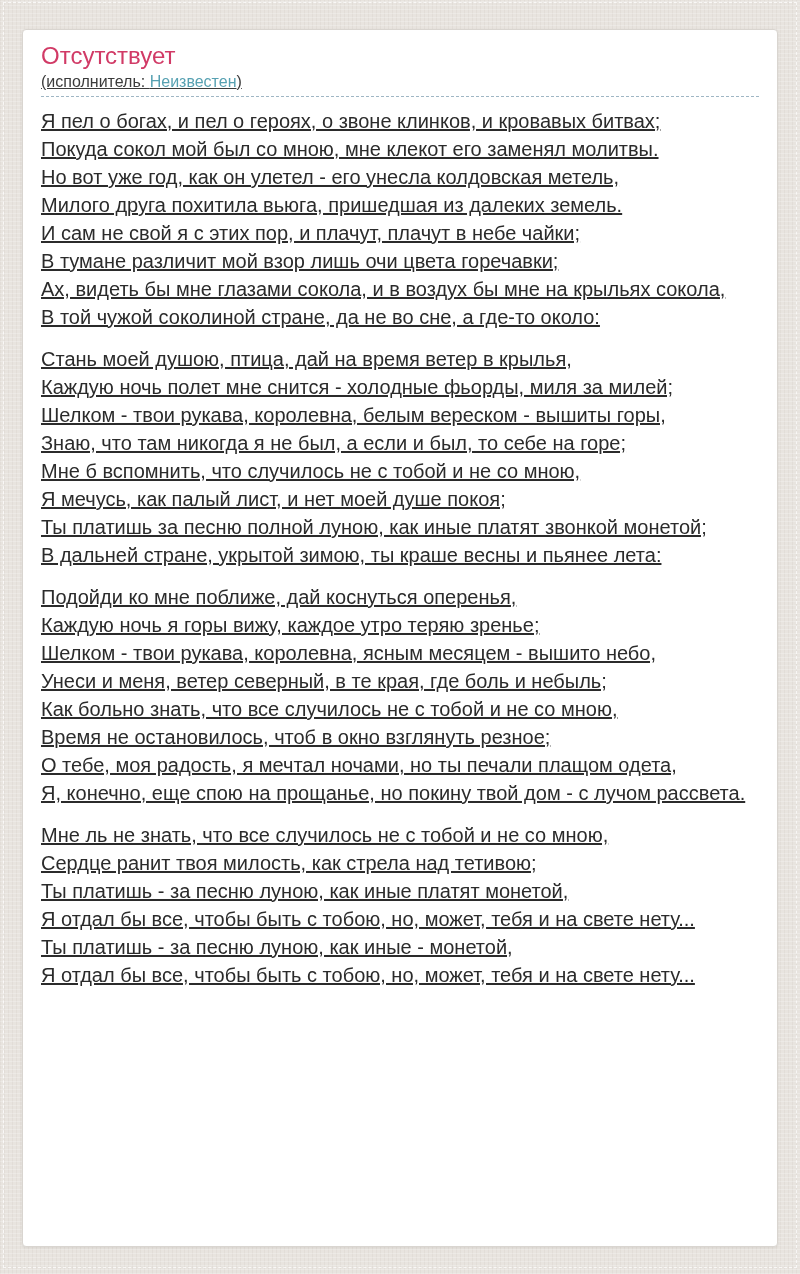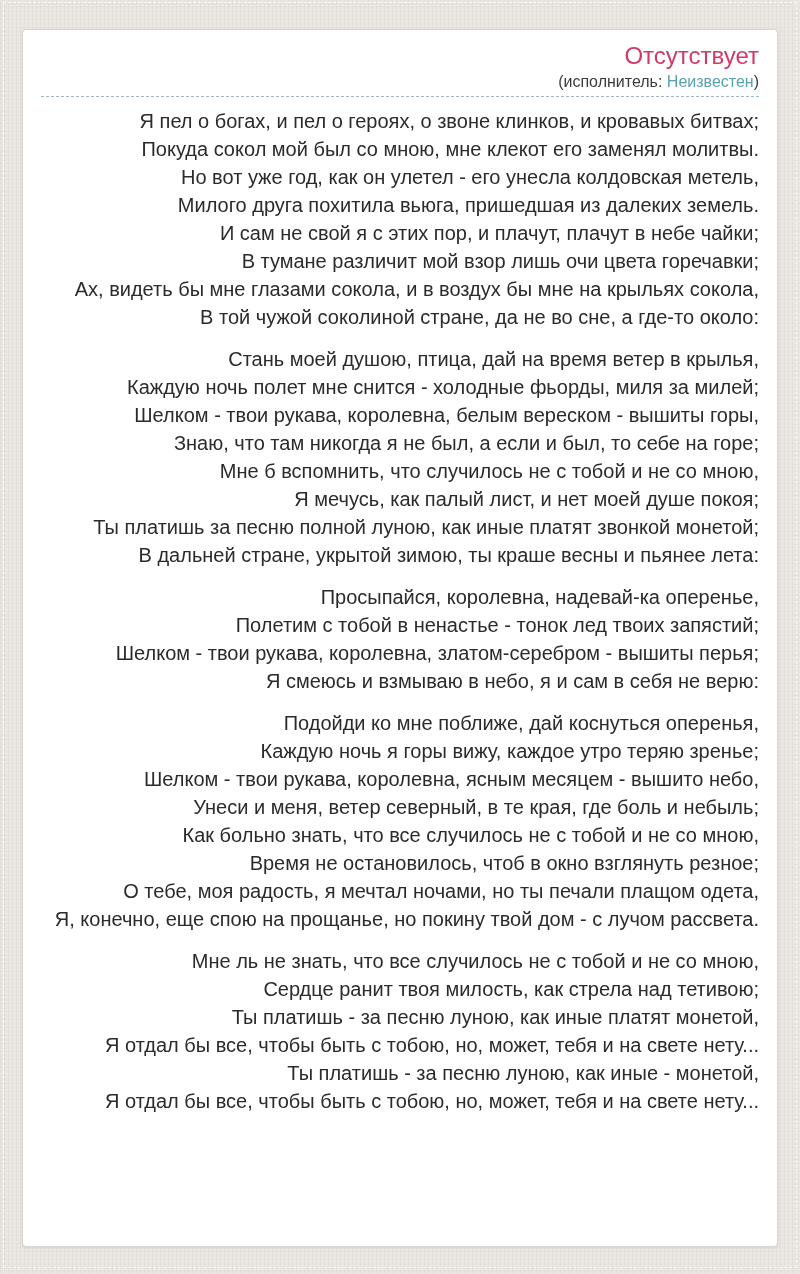--- a/index.html
+++ b/index.html
@@ -21,64 +21,63 @@
   .card {
     position:absolute;
     left:22px; top:29px;
     width:756px; height:1218px;
     background:#ffffff;
     border:1px solid #d9d5d0;
     border-radius:4px;
     box-shadow:0 1px 3px rgba(0,0,0,.07);
     padding:10px 18px 0 18px;
     overflow:hidden;
-    text-align:right;
   }
   h1.song-title {
     font-size:24px;
     font-weight:normal;
     line-height:28px;
     color:#d13a66;
     margin:2px 0 0 0;
   }
   .artist-line {
     font-size:16px;
     line-height:20px;
     color:#3b3b3b;
     margin-top:2px;
+    text-decoration:underline;
   }
   .artist-line a {
     color:#57a1b2;
     text-decoration:none;
     cursor:pointer;
   }
   .separator {
     border-bottom:1px dashed #9fb6c4;
     margin-top:4px;
   }
   .lyrics {
     margin-top:10px;
     font-size:20px;
     line-height:28px;
     color:#2b2b2b;
   }
-  .lyrics p { margin:0 0 14px 0; }
+  .lyrics p { margin:0 0 14px 0;text-decoration:underline; }
 </style>
 </head>
 <body>
 
 <div class="stitch"></div>
 
 <div class="card">
   <h1 class="song-title">Отсутствует</h1>
 
   <div class="artist-line"><span>(исполнитель: </span><a href="#">Неизвестен</a><span>)</span></div>
 
   <div class="separator"></div>
 
   <div class="lyrics" id="lyrics">
       <p>Я пел о богах, и пел о героях, о звоне клинков, и кровавых битвах;<br>Покуда сокол мой был со мною, мне клекот его заменял молитвы.<br>Но вот уже год, как он улетел - его унесла колдовская метель,<br>Милого друга похитила вьюга, пришедшая из далеких земель.<br>И сам не свой я с этих пор, и плачут, плачут в небе чайки;<br>В тумане различит мой взор лишь очи цвета горечавки;<br>Ах, видеть бы мне глазами сокола, и в воздух бы мне на крыльях сокола,<br>В той чужой соколиной стране, да не во сне, а где-то около:</p>
       <p>Стань моей душою, птица, дай на время ветер в крылья,<br>Каждую ночь полет мне снится - холодные фьорды, миля за милей;<br>Шелком - твои рукава, королевна, белым вереском - вышиты горы,<br>Знаю, что там никогда я не был, а если и был, то себе на горе;<br>Мне б вспомнить, что случилось не с тобой и не со мною,<br>Я мечусь, как палый лист, и нет моей душе покоя;<br>Ты платишь за песню полной луною, как иные платят звонкой монетой;<br>В дальней стране, укрытой зимою, ты краше весны и пьянее лета:</p>
-      <p>Просыпайся, королевна, надевай-ка оперенье,<br>Полетим с тобой в ненастье - тонок лед твоих запястий;<br>Шелком - твои рукава, королевна, златом-серебром - вышиты перья;<br>Я смеюсь и взмываю в небо, я и сам в себя не верю:</p>
       <p>Подойди ко мне поближе, дай коснуться оперенья,<br>Каждую ночь я горы вижу, каждое утро теряю зренье;<br>Шелком - твои рукава, королевна, ясным месяцем - вышито небо,<br>Унеси и меня, ветер северный, в те края, где боль и небыль;<br>Как больно знать, что все случилось не с тобой и не со мною,<br>Время не остановилось, чтоб в окно взглянуть резное;<br>О тебе, моя радость, я мечтал ночами, но ты печали плащом одета,<br>Я, конечно, еще спою на прощанье, но покину твой дом - с лучом рассвета.</p>
       <p>Мне ль не знать, что все случилось не с тобой и не со мною,<br>Сердце ранит твоя милость, как стрела над тетивою;<br>Ты платишь - за песню луною, как иные платят монетой,<br>Я отдал бы все, чтобы быть с тобою, но, может, тебя и на свете нету...<br>Ты платишь - за песню луною, как иные - монетой,<br>Я отдал бы все, чтобы быть с тобою, но, может, тебя и на свете нету...</p>
     </div>
 </div>
 
 </body></html>

